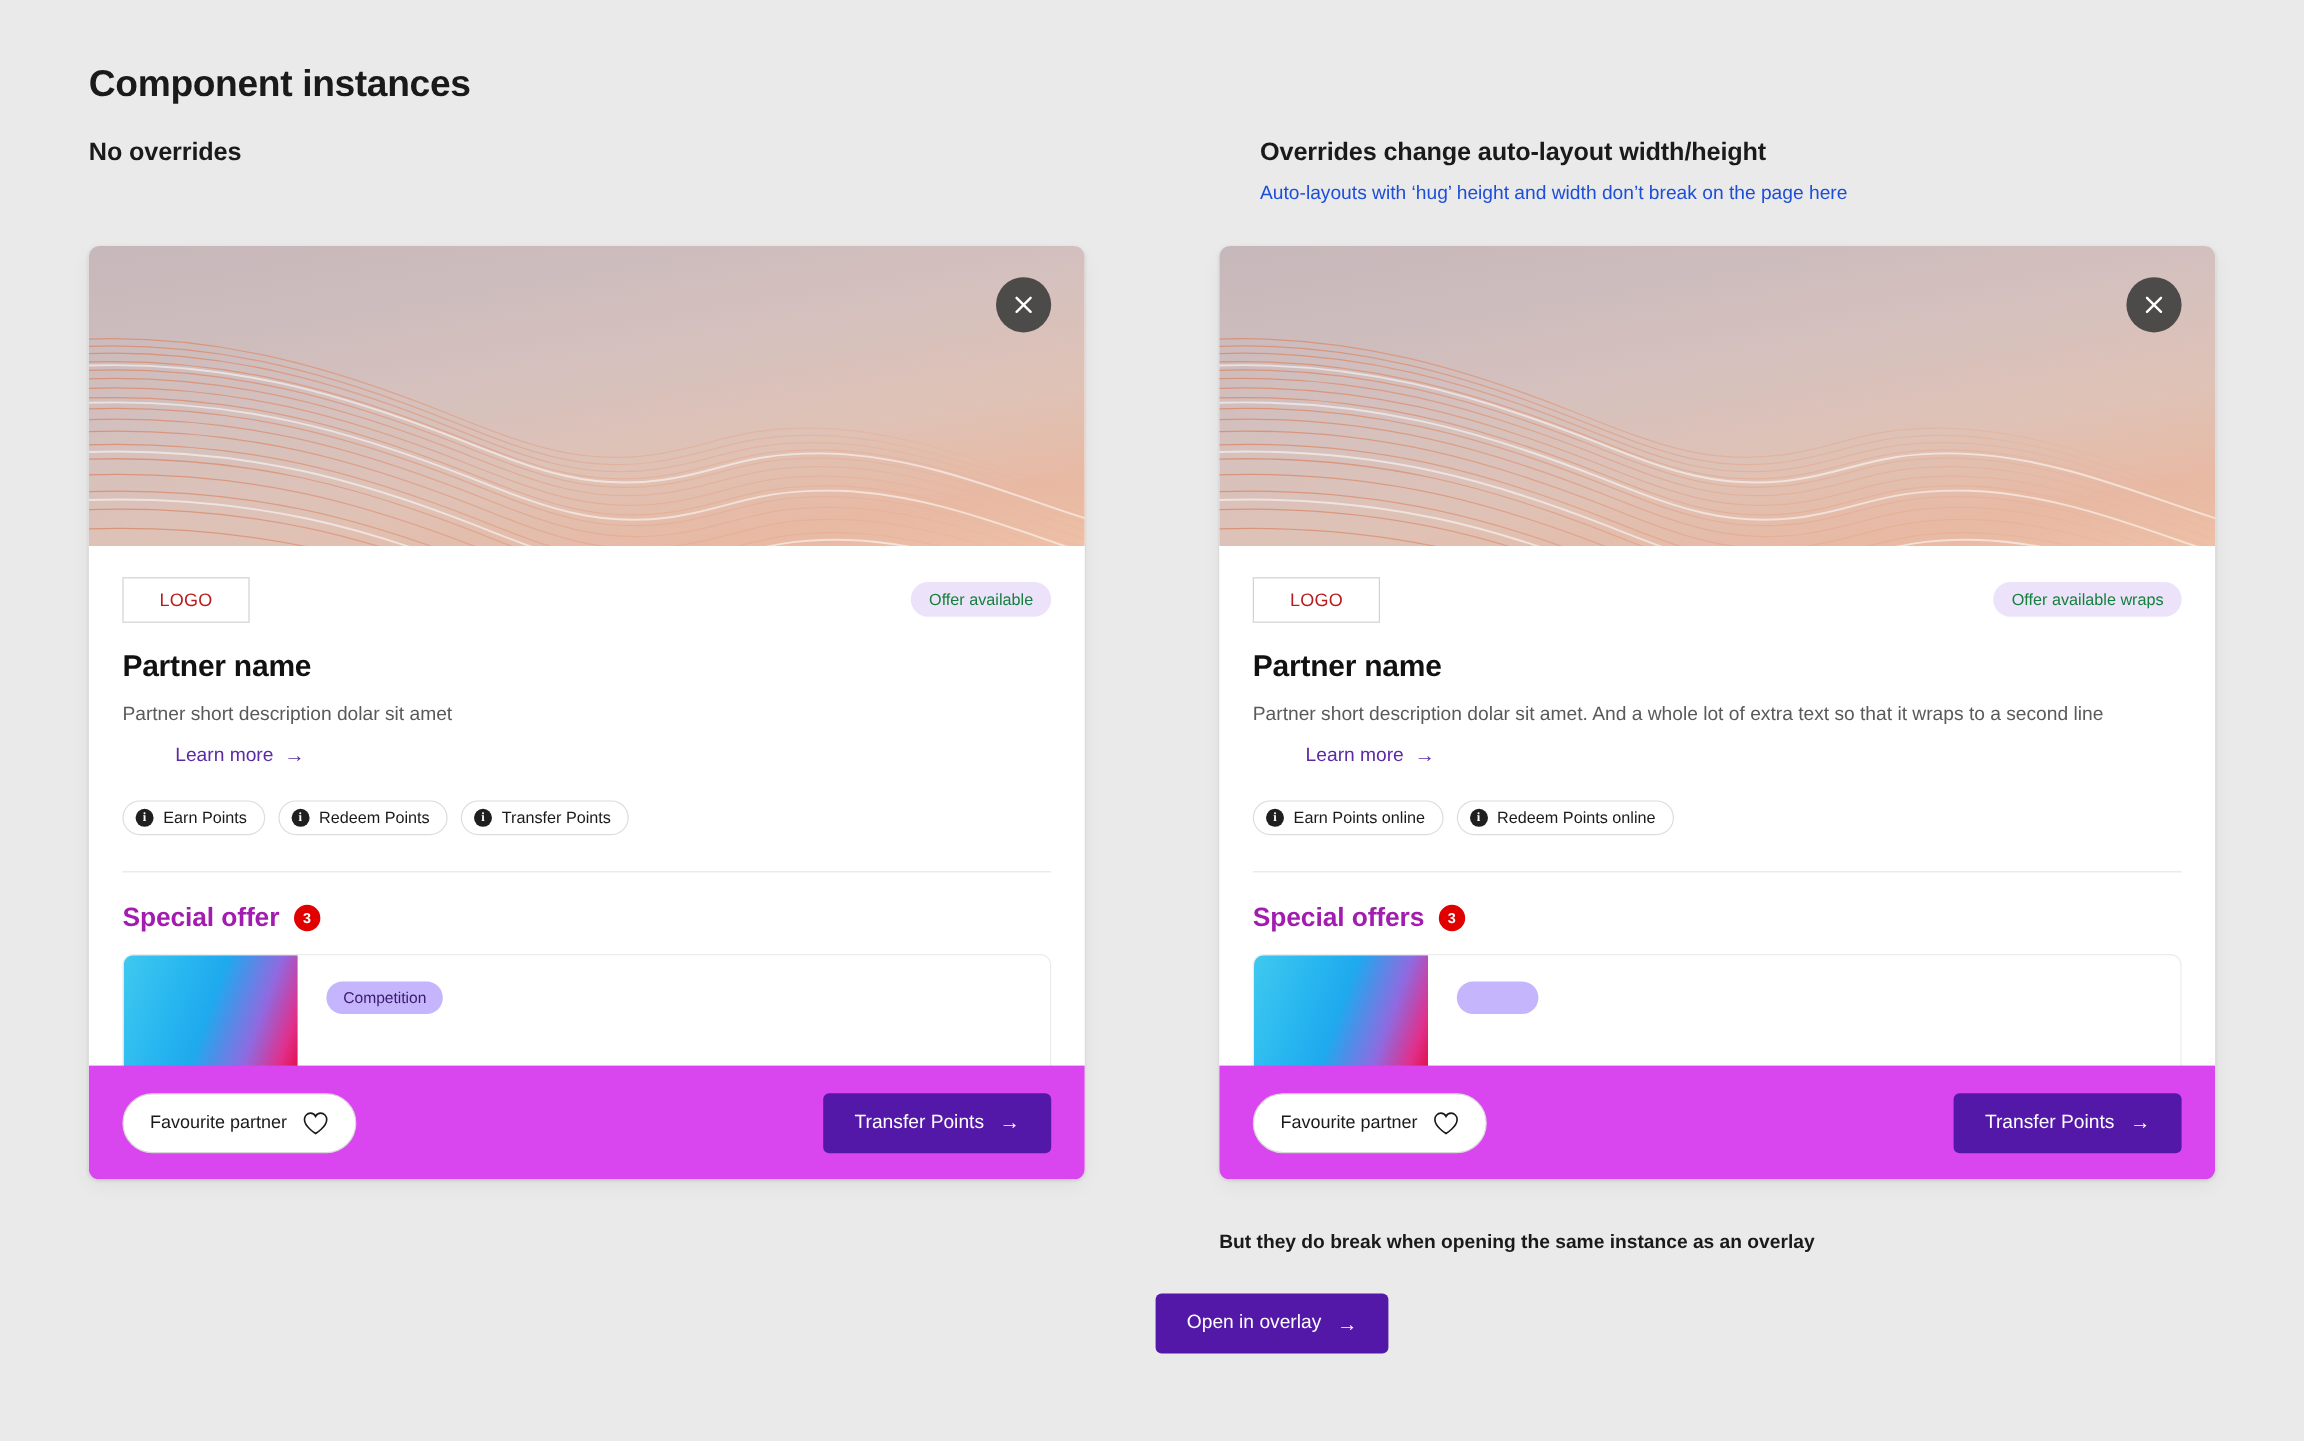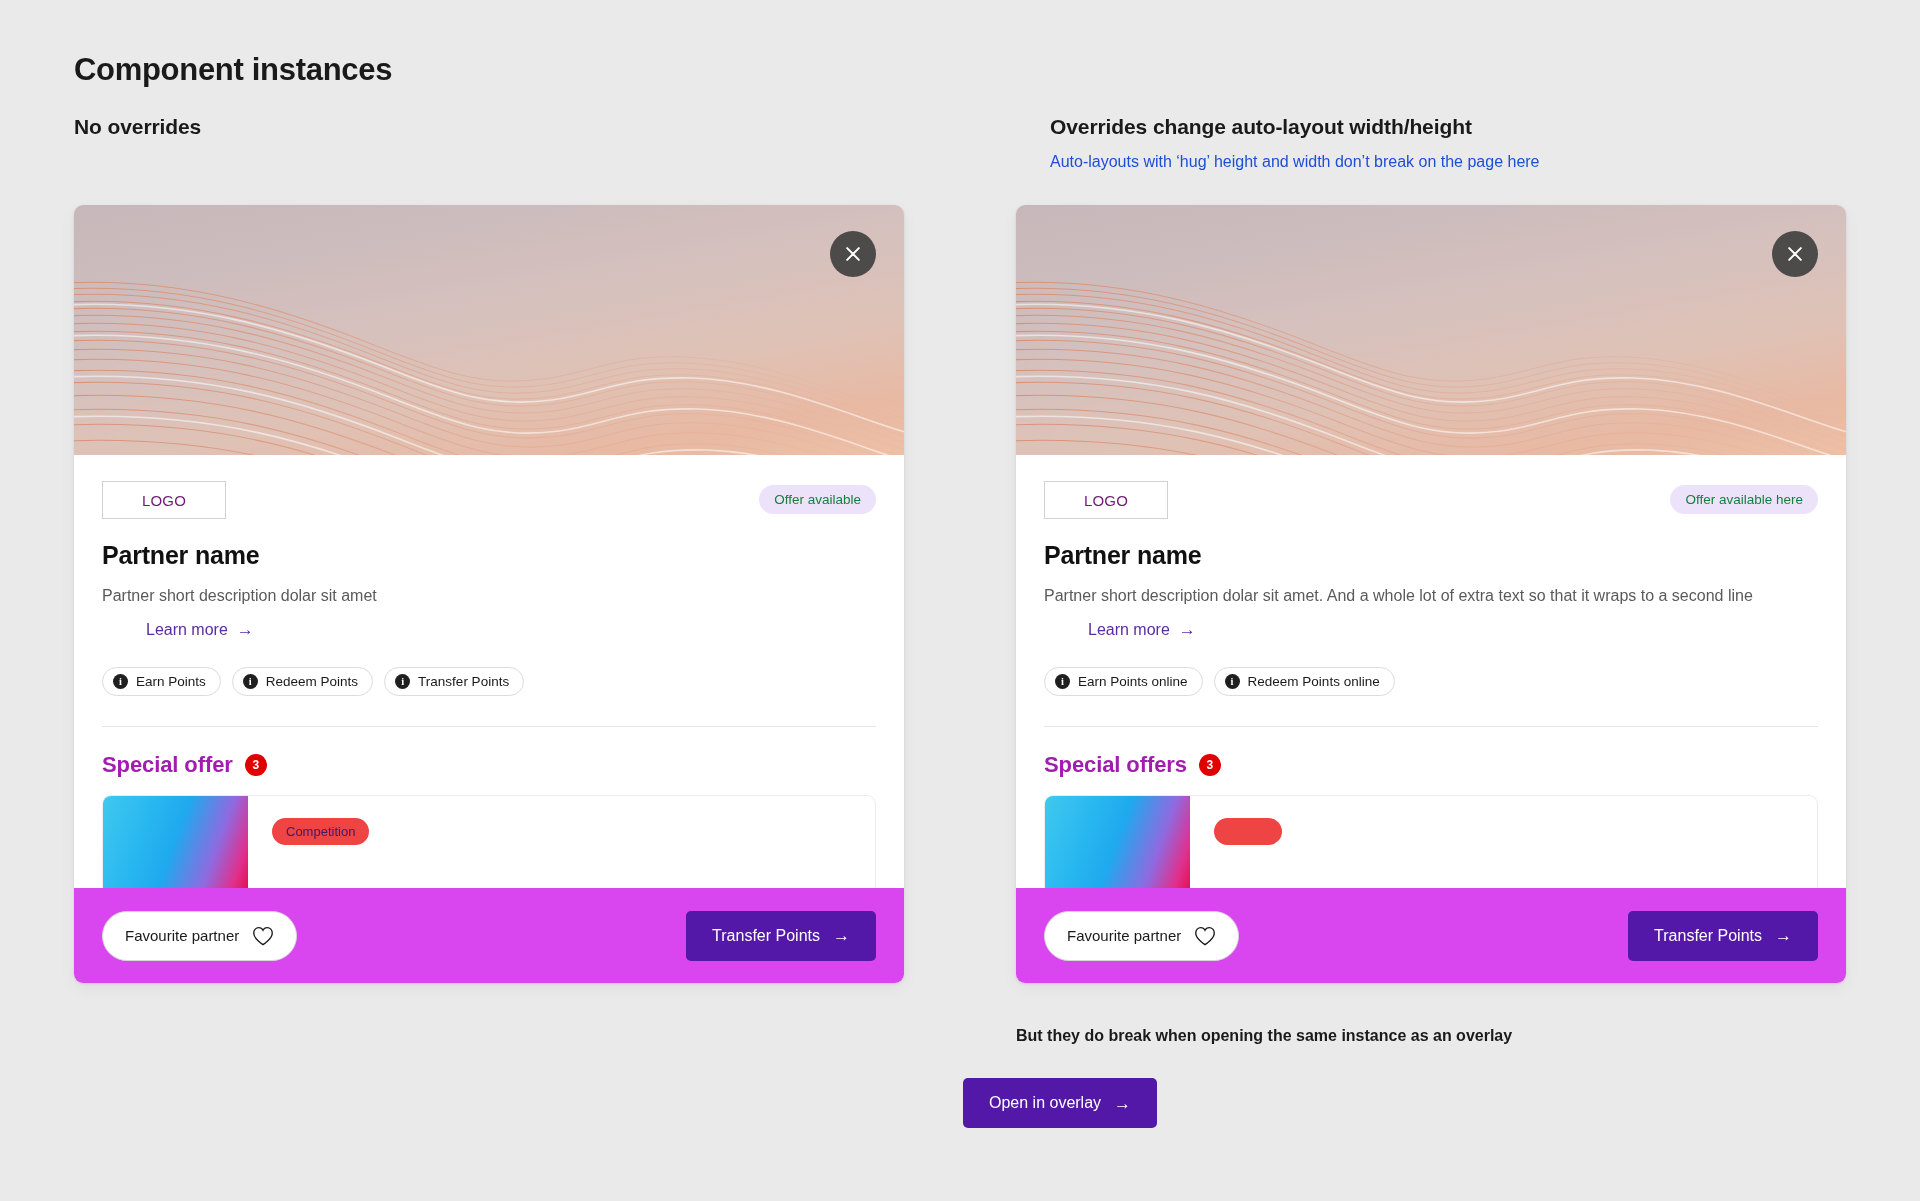--- a/index.html
+++ b/index.html
@@ -109,29 +109,29 @@
   
   .card-body { padding: 26px 28px 0 28px; position: relative; }
 
   .body-top-row {
     display: flex;
     align-items: flex-start;
     justify-content: space-between;
   }
 
   .logo-box {
-    width: 124px;
+    width: 106px;
     height: 38px;
     border: 1px solid #d2d2d2;
     background: #fff;
     display: flex;
     align-items: center;
     justify-content: center;
     font-size: 15px;
-    color: #701a75;
+    color: #b91c1c;
     letter-spacing: 0.2px;
   }
 
   .offer-badge {
     background: #ece3fa;
     color: #15803d;
     font-size: 13.5px;
     border-radius: 999px;
     padding: 7px 15px;
     margin-top: 4px;
@@ -258,21 +258,21 @@
         #1fa9ee 48%,
         #8f6ae0 72%,
         #e0308c 88%,
         #e2063e 100%);
   }
 
   .offer-meta { padding: 22px 0 0 24px; }
 
   .tag-pill {
     display: inline-block;
-    background: #ef4444;
+    background: #c4b5fd;
     color: #3b1a6e;
     font-size: 13px;
     border-radius: 999px;
     padding: 6px 14px;
     text-align: right;
   }
 
   
   .action-bar {
     position: absolute;
@@ -490,21 +490,21 @@
       <button class="close-btn">
         <svg viewBox="0 0 24 24">
           <path d="M5 5 L19 19 M19 5 L5 19" stroke="#ffffff" stroke-width="2.4" stroke-linecap="round"></path>
         </svg>
       </button>
     </div>
 
     <div class="card-body">
       <div class="body-top-row">
         <div class="logo-box">LOGO</div>
-        <div class="offer-badge">Offer available here</div>
+        <div class="offer-badge">Offer available wraps</div>
       </div>
 
       <div class="partner-name">Partner name</div>
       <div class="partner-desc">Partner short description dolar sit amet. And a whole lot of extra text so that it wraps to a second line</div>
 
       <a class="learn-more">
         <span>Learn more</span>
         <span class="arrow">→</span>
       </a>
 

